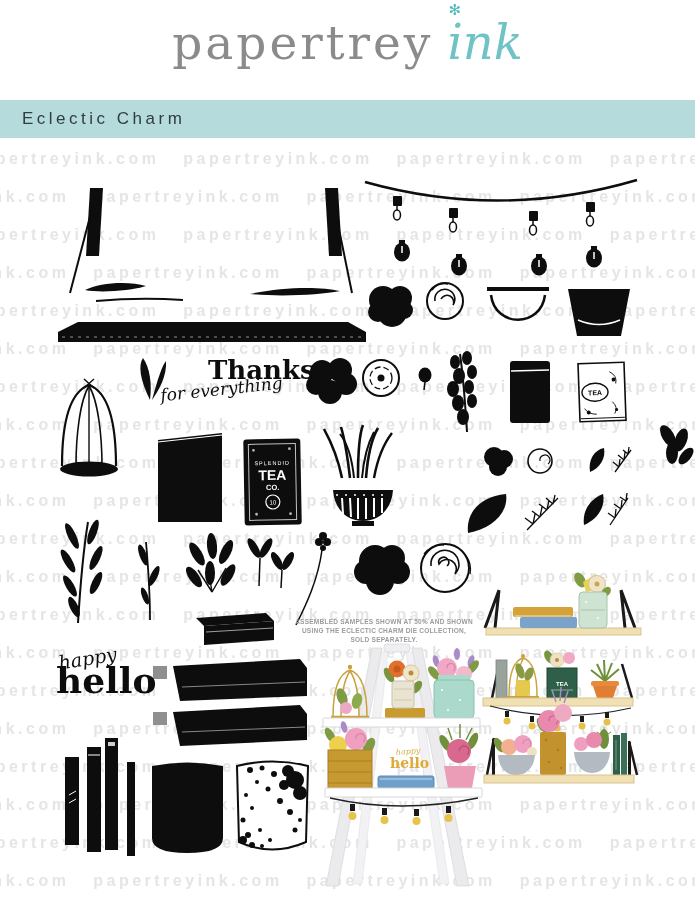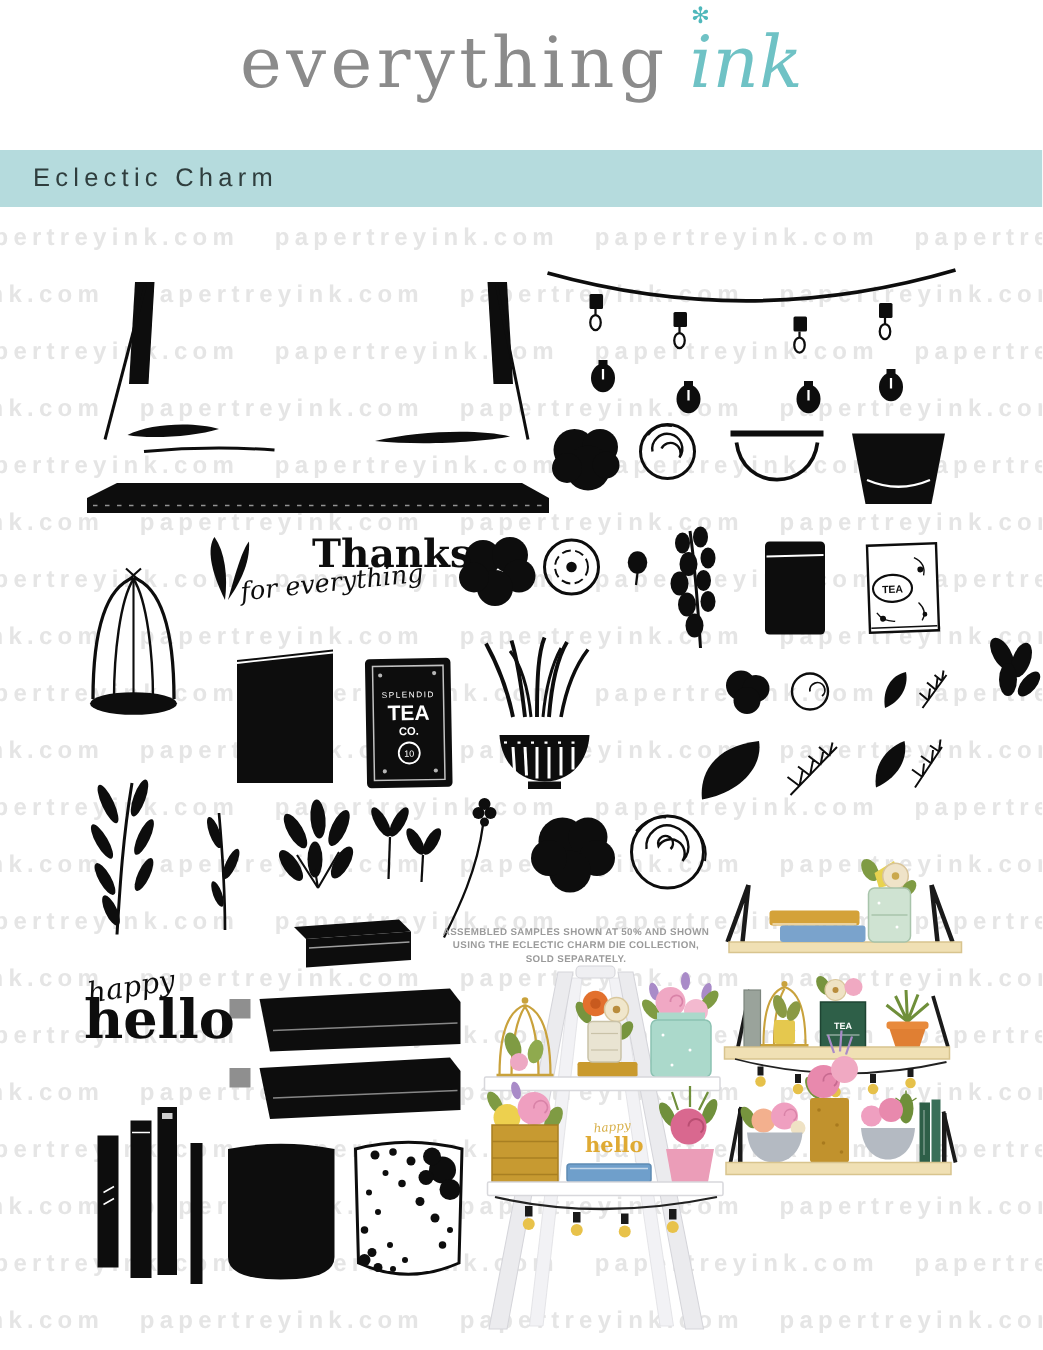--- a/index.html
+++ b/index.html
@@ -25,21 +25,21 @@
   .happyhello .h1{display:block;font-family:"DejaVu Serif",serif;font-style:italic;font-size:19px;transform:rotate(-9deg);margin-left:2px;}
   .happyhello .h2{display:block;font-family:"DejaVu Serif",serif;font-weight:bold;font-size:36px;margin-top:-7px;letter-spacing:0px;}
   .disclaimer{position:absolute;top:617px;left:291px;width:186px;text-align:center;font-size:6.5px;line-height:9px;color:#9b9b9b;letter-spacing:.25px;font-weight:bold;}
 </style>
 </head>
 <body>
 
 <div class="page">
 
   <div class="logo">
-    <span class="gray">everything</span><span class="teal"><span class="flower">✻</span><span>ink</span></span>
+    <span class="gray">papertrey</span><span class="teal"><span class="flower">✻</span><span>ink</span></span>
   </div>
 
   <div class="banner">
     <span>Eclectic Charm</span>
   </div>
 
   <div class="wm" id="wm">
       <div class="wm-row">papertreyink.com&nbsp;&nbsp;&nbsp;papertreyink.com&nbsp;&nbsp;&nbsp;papertreyink.com&nbsp;&nbsp;&nbsp;papertreyink.com&nbsp;&nbsp;&nbsp;papertreyink.com</div>
       <div class="wm-row" style="margin-left: -120px;">papertreyink.com&nbsp;&nbsp;&nbsp;papertreyink.com&nbsp;&nbsp;&nbsp;papertreyink.com&nbsp;&nbsp;&nbsp;papertreyink.com&nbsp;&nbsp;&nbsp;papertreyink.com</div>
       <div class="wm-row">papertreyink.com&nbsp;&nbsp;&nbsp;papertreyink.com&nbsp;&nbsp;&nbsp;papertreyink.com&nbsp;&nbsp;&nbsp;papertreyink.com&nbsp;&nbsp;&nbsp;papertreyink.com</div>

